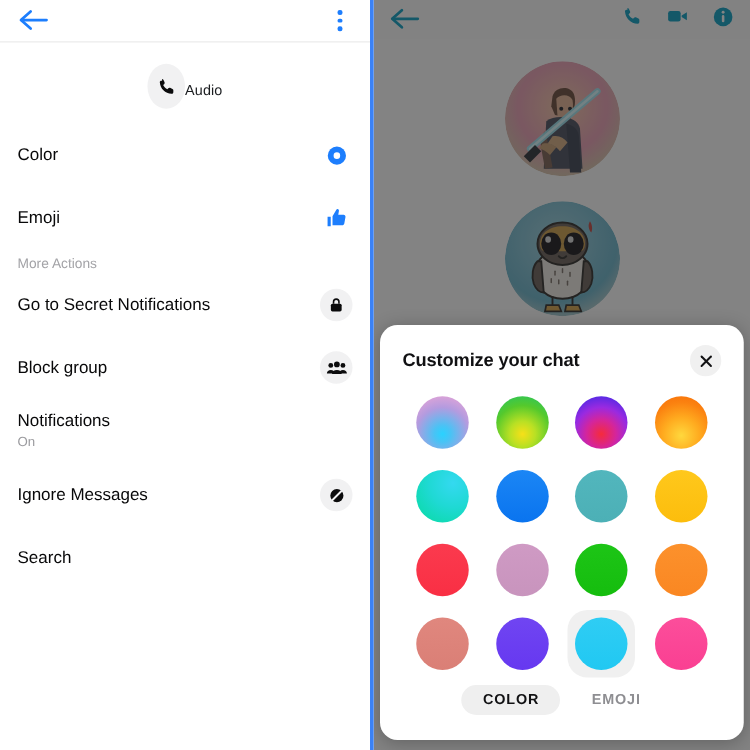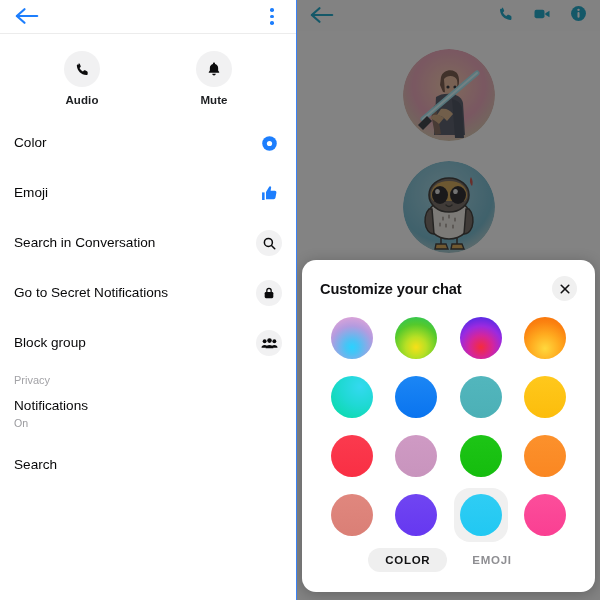--- a/index.html
+++ b/index.html
@@ -29,21 +29,21 @@
   .back-arrow svg { display: block; }
   .kebab { width: 20px; height: 22px; display: flex; flex-direction: column;
            align-items: center; justify-content: center; gap: 3px; cursor: pointer; }
   .kebab i { width: 3.6px; height: 3.6px; border-radius: 50%; background: #1d7efd; display: block; }
 
   
   .actions-row {
     display: flex; justify-content: space-around;
     padding: 17px 16px 12px 16px;
   }
-  .action { display: flex; flex-direction: column; align-items: center; width: 60px; cursor: pointer; font-weight: bold; }
+  .action { display: flex; flex-direction: row; align-items: center; width: 60px; cursor: pointer; }
   .action-circle {
     width: 36px; height: 36px; border-radius: 50%;
     background: #f1f1f2;
     display: flex; align-items: center; justify-content: center;
   }
   .action-label {
     margin-top: 7px; font-size: 11.5px; color: #1c1e21; letter-spacing: .1px;
   }
 
   
@@ -65,21 +65,21 @@
     flex: 0 0 auto;
   }
   .row-icon.bare { background: transparent; }
 
   
   .right-panel {
     width: 304px; height: 600px;
     position: relative;
     background: #ffffff;
     overflow: hidden;
-    border-left: 1px solid #3b82f6;
+    border-left: 3px solid #3b82f6;
   }
   .chat-topbar {
     position: absolute; top: 0; left: 0; right: 0; height: 31px;
     background: #fdfdfd;
     display: flex; align-items: center; justify-content: space-between;
     padding: 0 12px;
     z-index: 2;
   }
   .chat-actions { display: flex; align-items: center; gap: 17px; }
   .chat-body {
@@ -173,29 +173,20 @@
 
     <div class="actions-row">
       <div class="action">
         <div class="action-circle">
           <svg width="17" height="17" viewBox="0 0 24 24" fill="#0b0b0c">
             <path d="M6.6 3.2c.7 0 1.3.4 1.6 1l1.2 2.7c.3.7.1 1.5-.5 2L7.8 9.9c1 2.1 2.7 3.8 4.8 4.8l1-1.1c.5-.6 1.3-.8 2-.5l2.7 1.2c.6.3 1 .9 1 1.6v2.3c0 1-.8 1.8-1.8 1.7C9.9 19.4 4.6 14.1 4 6.8c-.1-1 .7-1.8 1.7-1.8h.9z"></path>
           </svg>
         </div>
         <div class="action-label">Audio</div>
       </div>
-      <div class="action">
-        <div class="action-circle">
-          <svg width="16" height="16" viewBox="0 0 24 24" fill="#0b0b0c">
-            <path d="M12 2.4c.9 0 1.6.7 1.6 1.6v.5c2.7.7 4.6 3.1 4.6 6v3.7l1.6 2.3c.3.5 0 1.2-.6 1.2H4.8c-.6 0-.9-.7-.6-1.2l1.6-2.3V10.5c0-2.9 1.9-5.3 4.6-6V4c0-.9.7-1.6 1.6-1.6z"></path>
-            <path d="M9.4 19.2h5.2c0 1.4-1.2 2.5-2.6 2.5s-2.6-1.1-2.6-2.5z"></path>
-          </svg>
-        </div>
-        <div class="action-label">Mute</div>
-      </div>
     </div>
 
     <div class="list">
 
       <div class="row">
         <div class="row-texts">
           <div class="row-title">Color</div>
         </div>
         <div class="row-icon bare">
           <svg width="19" height="19" viewBox="0 0 24 24">
@@ -211,32 +202,22 @@
         </div>
         <div class="row-icon bare">
           <svg width="19" height="19" viewBox="0 0 24 24" fill="#1d7efd">
             <path d="M2.6 10.6h3.2v9.6H2.6z"></path>
             <path d="M7.6 10.2 11.6 3.4c.3-.6 1.2-.8 1.8-.4.5.3.8.9.7 1.5l-.7 4.1h5.4c1.2 0 2.1 1.1 1.9 2.3l-1.2 6.5c-.2 1-1.1 1.8-2.2 1.8H7.6z"></path>
           </svg>
         </div>
       </div>
 
 
-
-      <div class="row">
-        <div class="row-texts">
-          <div class="row-title">Search in Conversation</div>
-        </div>
-        <div class="row-icon">
-          <svg width="15" height="15" viewBox="0 0 24 24" fill="none" stroke="#0b0b0c" stroke-width="2.4">
-            <circle cx="10.2" cy="10.2" r="6.4"></circle>
-            <path d="M15.2 15.2 L20.4 20.4" stroke-linecap="round"></path>
-          </svg>
-        </div>
-      </div>
+      <div class="section-label">More Actions</div>
+
 
       <div class="row">
         <div class="row-texts">
           <div class="row-title">Go to Secret Notifications</div>
         </div>
         <div class="row-icon">
           <svg width="14" height="14" viewBox="0 0 24 24" fill="#0b0b0c">
             <path d="M7.2 10.4V7.6a4.8 4.8 0 0 1 9.6 0v2.8h-2.2V7.6a2.6 2.6 0 0 0-5.2 0v2.8z"></path>
             <rect x="4.6" y="10.2" width="14.8" height="10.6" rx="2.2"></rect>
           </svg>
@@ -252,29 +233,39 @@
             <circle cx="6" cy="6.4" r="3.2"></circle>
             <circle cx="14" cy="5.2" r="3.8"></circle>
             <circle cx="22" cy="6.4" r="3.2"></circle>
             <path d="M0.8 17.2c0-2.9 2.3-4.6 5.2-4.6s5.2 1.7 5.2 4.6z"></path>
             <path d="M7.6 17.8c0-3.4 2.8-5.4 6.4-5.4s6.4 2 6.4 5.4z"></path>
             <path d="M16.8 17.2c0-2.9 2.3-4.6 5.2-4.6s5.2 1.7 5.2 4.6z"></path>
           </svg>
         </div>
       </div>
 
-      <div class="section-label">Privacy</div>
 
       <div class="row tall">
         <div class="row-texts">
           <div class="row-title">Notifications</div>
           <div class="row-sub">On</div>
         </div>
       </div>
 
+      <div class="row">
+        <div class="row-texts">
+          <div class="row-title">Ignore Messages</div>
+        </div>
+        <div class="row-icon">
+          <svg width="15" height="15" viewBox="0 0 24 24">
+            <circle cx="12" cy="12" r="8.4" fill="#0b0b0c"></circle>
+            <path d="M6.4 17.6 L17.6 6.4" stroke="#f1f1f2" stroke-width="2.4" stroke-linecap="round"></path>
+          </svg>
+        </div>
+      </div>
 
       <div class="row">
         <div class="row-texts">
           <div class="row-title">Search</div>
         </div>
       </div>
 
     </div>
   </div>
 

